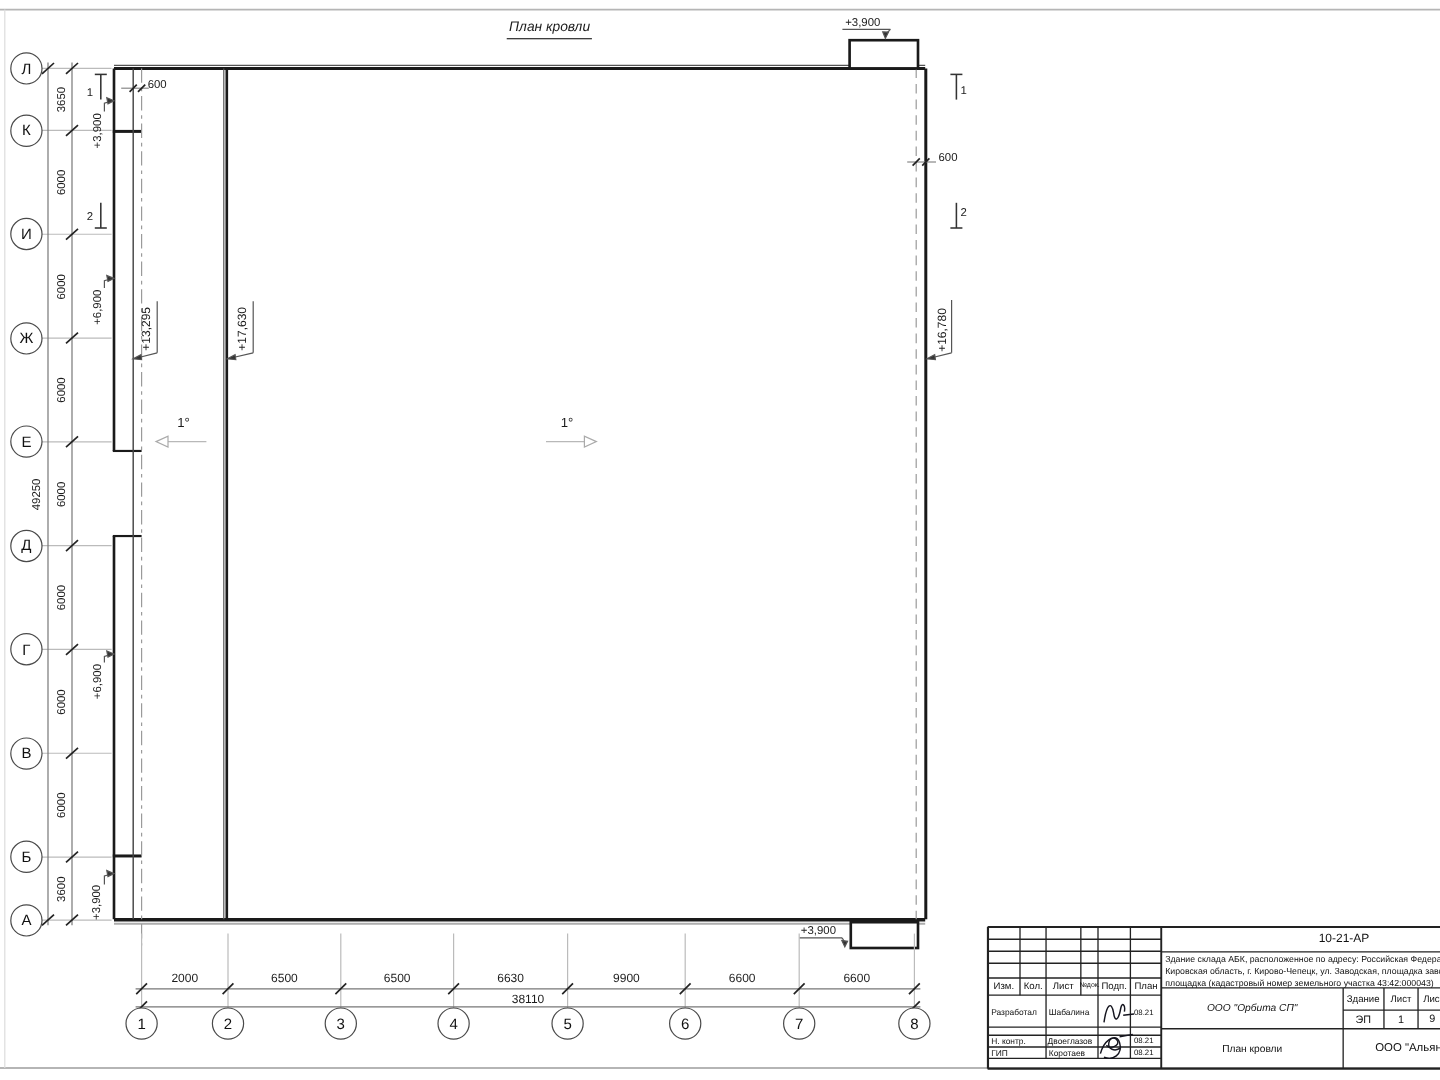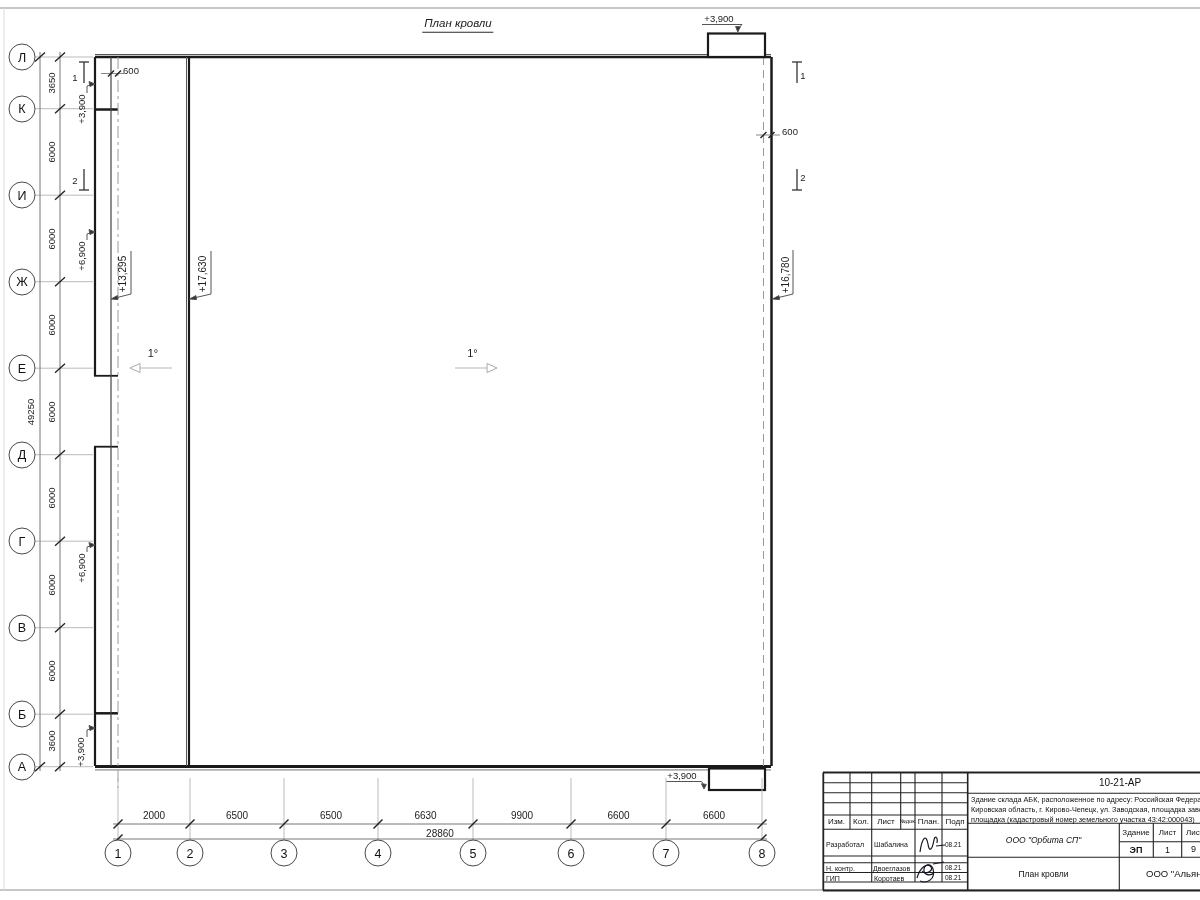--- a/index.html
+++ b/index.html
@@ -263,21 +263,21 @@
 <div class="lbl rot f95" style="left:52px;top:740.5px;">3600</div>
 <div class="lbl rot f95" style="left:31px;top:412px;">49250</div>
 
 <div class="lbl c f10" style="left:154px;top:816px;">2000</div>
 <div class="lbl c f10" style="left:237px;top:816px;">6500</div>
 <div class="lbl c f10" style="left:331px;top:816px;">6500</div>
 <div class="lbl c f10" style="left:425.5px;top:816px;">6630</div>
 <div class="lbl c f10" style="left:522px;top:816px;">9900</div>
 <div class="lbl c f10" style="left:618.5px;top:816px;">6600</div>
 <div class="lbl c f10" style="left:714px;top:816px;">6600</div>
-<div class="lbl c f10" style="left:440px;top:833.5px;">28860</div>
+<div class="lbl c f10" style="left:440px;top:833.5px;">38110</div>
 
 <div class="lbl c f95" style="left:131px;top:71px;">600</div>
 <div class="lbl c f95" style="left:790px;top:131.5px;">600</div>
 
 <div class="lbl c f11" style="left:153px;top:352.5px;">1°</div>
 <div class="lbl c f11" style="left:472.5px;top:353px;">1°</div>
 
 <div class="lbl c f95" style="left:75px;top:78px;">1</div>
 <div class="lbl c f95" style="left:75px;top:181px;">2</div>
 <div class="lbl c f95" style="left:803px;top:76px;">1</div>
@@ -290,40 +290,40 @@
 <div class="lbl rot f10" style="left:123px;top:273.5px;">+13,295</div>
 <div class="lbl rot f10" style="left:202.5px;top:273.5px;">+17,630</div>
 <div class="lbl rot f10" style="left:785.5px;top:274.5px;">+16,780</div>
 <div class="lbl c f95" style="left:719px;top:19px;">+3,900</div>
 <div class="lbl c f95" style="left:682px;top:776px;">+3,900</div>
 
 <div class="tbt tc" style="left:836.5px;top:822px;font-size:8px;">Изм.</div>
 <div class="tbt tc" style="left:861px;top:822px;font-size:8px;">Кол.</div>
 <div class="tbt tc" style="left:886px;top:822px;font-size:8px;">Лист</div>
 <div class="tbt tc" style="left:908px;top:822px;font-size:5.8px;">№док.</div>
-<div class="tbt tc" style="left:928.5px;top:822px;font-size:8px;">План.</div>
-<div class="tbt tc" style="left:955px;top:822px;font-size:8px;">Подп</div>
+<div class="tbt tc" style="left:928.5px;top:822px;font-size:8px;">Подп.</div>
+<div class="tbt tc" style="left:955px;top:822px;font-size:8px;">План</div>
 
 <div class="tbt" style="left:826px;top:841px;font-size:7px;">Разработал</div>
 <div class="tbt" style="left:874px;top:841px;font-size:7px;">Шабалина</div>
 <div class="tbt" style="left:945px;top:842px;font-size:6.5px;">08.21</div>
 <div class="tbt" style="left:826px;top:864.5px;font-size:7px;">Н. контр.</div>
 <div class="tbt" style="left:873px;top:864.5px;font-size:7px;">Двоеглазов</div>
 <div class="tbt" style="left:945px;top:864.5px;font-size:6.5px;">08.21</div>
 <div class="tbt" style="left:826px;top:874.5px;font-size:7px;">ГИП</div>
 <div class="tbt" style="left:874px;top:874.5px;font-size:7px;">Коротаев</div>
 <div class="tbt" style="left:945px;top:875px;font-size:6.5px;">08.21</div>
 
 <div class="tbt tc" style="left:1084px;top:783px;font-size:10px;margin-left:36px;">10-21-АР</div>
 <div class="tbt" style="left:971px;top:796px;font-size:7.3px;">Здание склада АБК, расположенное по адресу: Российская Федерация,</div>
 <div class="tbt" style="left:971px;top:806px;font-size:7.3px;">Кировская область, г. Кирово-Чепецк, ул. Заводская, площадка завода</div>
 <div class="tbt" style="left:971px;top:816px;font-size:7.3px;">площадка (кадастровый номер земельного участка 43:42:000043)</div>
 <div class="tbt tc it" style="left:1043.5px;top:840px;font-size:8.5px;">ООО "Орбита СП"</div>
 <div class="tbt tc" style="left:1136px;top:832.5px;font-size:8px;">Здание</div>
 <div class="tbt tc" style="left:1167.5px;top:832.5px;font-size:8px;">Лист</div>
 <div class="tbt" style="left:1186px;top:828.5px;font-size:8px;">Листов</div>
-<div class="tbt tc" style="left:1136px;top:849.5px;font-size:9px;font-weight:bold;">ЭП</div>
+<div class="tbt tc" style="left:1136px;top:849.5px;font-size:9px;">ЭП</div>
 <div class="tbt tc" style="left:1167.5px;top:849.5px;font-size:9px;">1</div>
 <div class="tbt" style="left:1191px;top:845px;font-size:9px;">9</div>
 <div class="tbt tc" style="left:1043.5px;top:874px;font-size:8.5px;">План кровли</div>
 <div class="tbt" style="left:1146px;top:869px;font-size:9.5px;">ООО "Альянс"</div>
 
 </div>
 
 </body></html>

